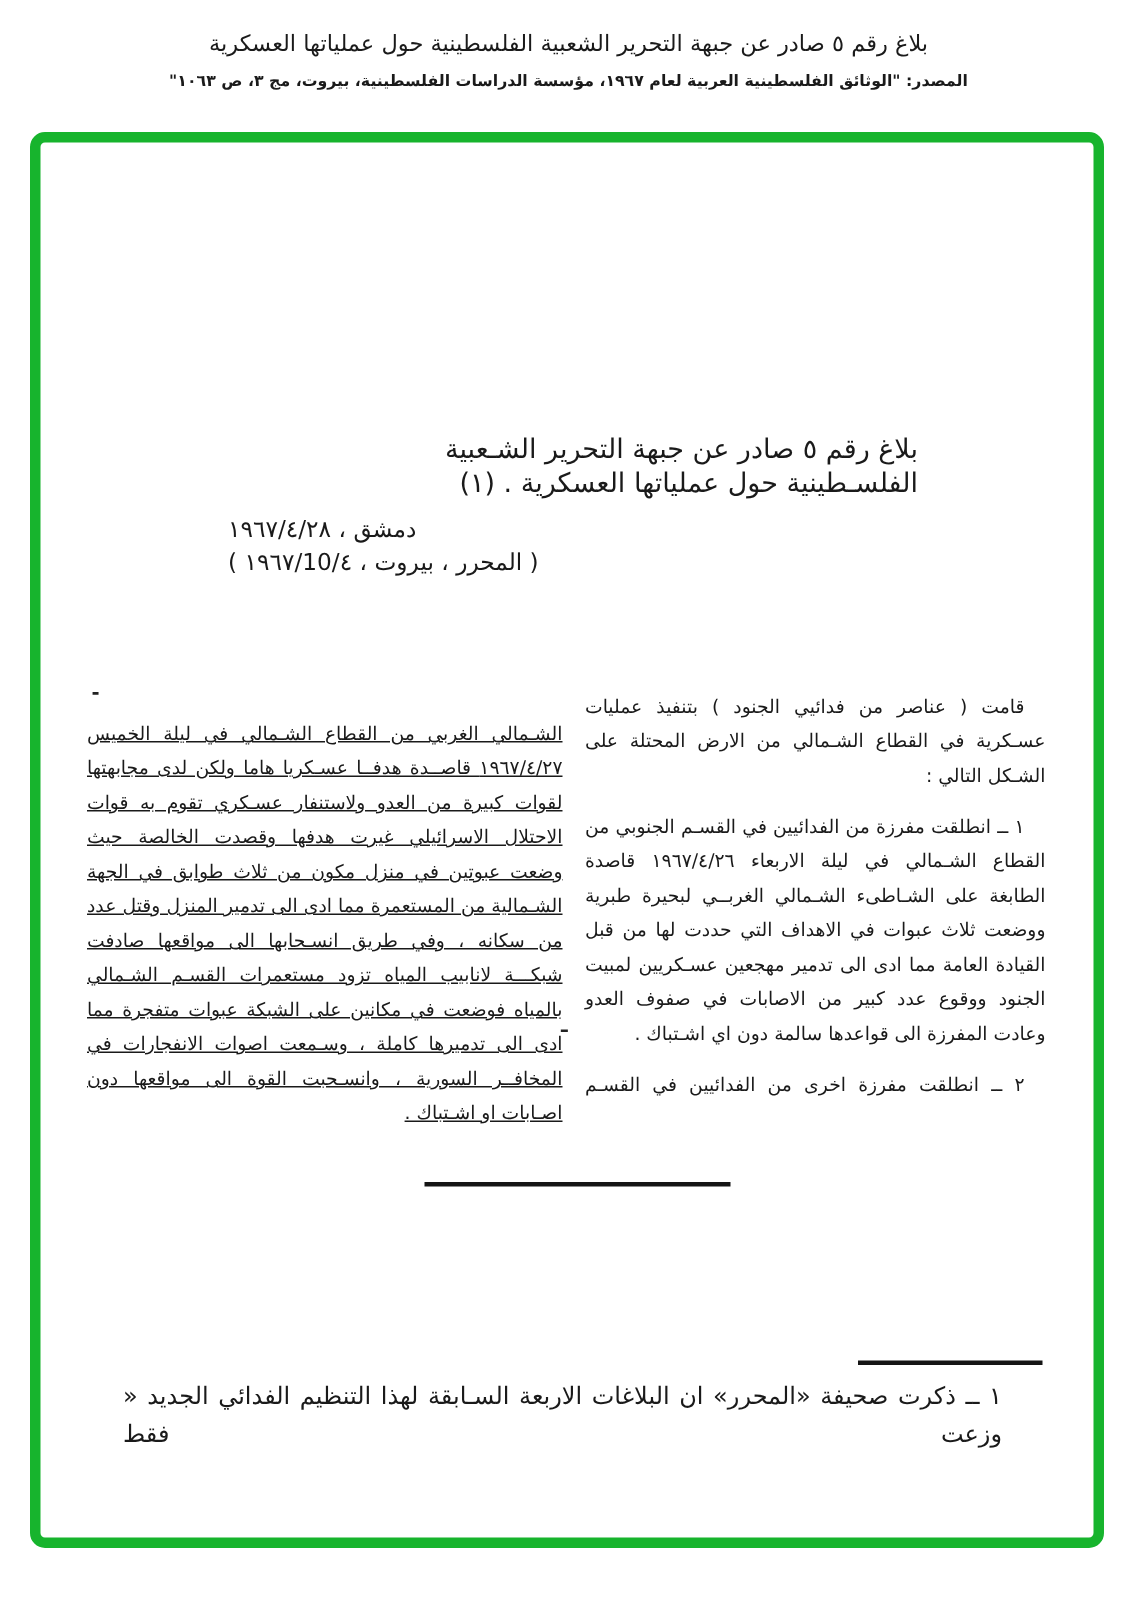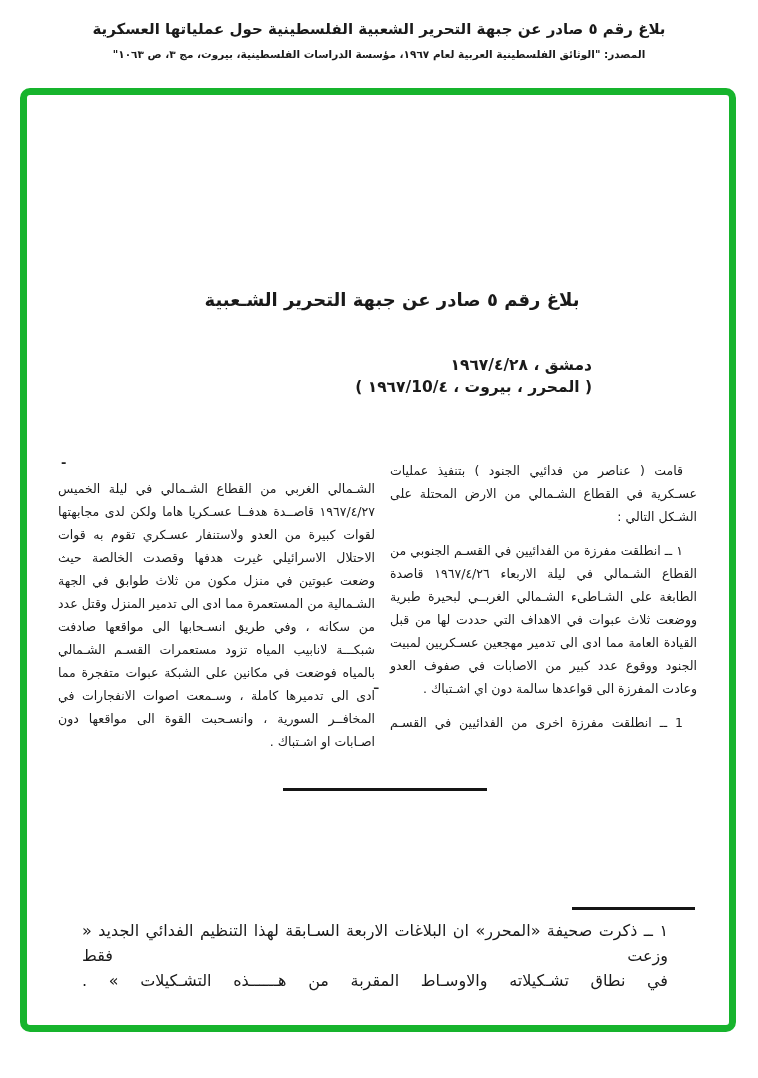--- a/index.html
+++ b/index.html
@@ -20,21 +20,21 @@
   .doc-header {
     position: absolute;
     top: 18px;
     left: 0;
     width: 758px;
     text-align: center;
     direction: rtl;
   }
   .doc-header .hline1 {
     font-size: 15px;
-    font-weight: bold;
+    font-weight: normal;
     line-height: 22px;
   }
   .doc-header .hline2 {
     font-size: 10.5px;
     font-weight: bold;
     line-height: 16px;
     margin-top: 6px;
   }
   
   .frame {
@@ -46,51 +46,51 @@
     border: 7px solid #17b42d;
     border-radius: 10px;
     background: #ffffff;
   }
   
   .title-block {
     position: absolute;
     left: 145px;
     top: 193px;
     width: 440px;
-    text-align: center;
+    text-align: right;
     direction: rtl;
-    font-weight: bold;
+    font-weight: normal;
   }
   .title-block .tline {
     font-size: 18px;
     line-height: 23px;
   }
   .date-block {
     position: absolute;
     left: 125px;
-    top: 259px;
+    top: 247px;
     width: 440px;
-    text-align: right;
+    text-align: left;
     direction: rtl;
-    font-weight: bold;
+    font-weight: normal;
   }
   .date-block .dline {
     font-size: 15.5px;
     line-height: 22px;
   }
   
   .col {
     position: absolute;
     direction: rtl;
     text-align: justify;
     font-size: 12.5px;
     line-height: 23px;
   }
   .col-right { left: 363px; top: 364px; width: 307px; }
-  .col-left  { left: 31px;  top: 382px; width: 317px; }
+  .col-left  { left: 31px;  top: 382px; width: 317px; text-decoration: underline; }
   .col p { margin: 0 0 11px 0; }
   .col p.indent { text-indent: 14px; }
   .col p.stretch-last { text-align-last: justify; }
   
   .mid-divider {
     position: absolute;
     left: 256px;
     top: 693px;
     width: 204px;
     height: 3px;
@@ -138,40 +138,40 @@
     <div class="hline2">المصدر: "الوثائق الفلسطينية العربية لعام ١٩٦٧، مؤسسة الدراسات الفلسطينية، بيروت، مج ٣، ص ١٠٦٣"</div>
   </header>
 
   <div class="frame">
 
     <span class="artifact artifact-1">-</span>
     <span class="artifact artifact-2">ـ</span>
 
     <div class="title-block">
       <div class="tline">بلاغ رقم ٥ صادر عن جبهة التحرير الشـعبية</div>
+      <div class="tline">الفلسـطينية حول عملياتها العسكرية . (١)</div>
     </div>
 
     <div class="date-block">
       <div class="dline">دمشق ، ١٩٦٧/٤/٢٨</div>
       <div class="dline">( المحرر ، بيروت ، ١٩٦٧/10/٤ )</div>
     </div>
 
     <div class="col col-right">
       <p class="indent">قامت ( عناصر من فدائيي الجنود ) بتنفيذ عمليات عسـكرية في القطاع الشـمالي من الارض المحتلة على الشـكل التالي :</p>
       <p class="indent">١ ــ انطلقت مفرزة من الفدائيين في القسـم الجنوبي من القطاع الشـمالي في ليلة الاربعاء ١٩٦٧/٤/٢٦ قاصدة الطابغة على الشـاطىء الشـمالي الغربــي لبحيرة طبرية ووضعت ثلاث عبوات في الاهداف التي حددت لها من قبل القيادة العامة مما ادى الى تدمير مهجعين عسـكريين لمبيت الجنود ووقوع عدد كبير من الاصابات في صفوف العدو وعادت المفرزة الى قواعدها سالمة دون اي اشـتباك .</p>
-      <p class="indent stretch-last">1 ــ انطلقت مفرزة اخرى من الفدائيين في القسـم</p>
+      <p class="indent stretch-last">٢ ــ انطلقت مفرزة اخرى من الفدائيين في القسـم</p>
     </div>
 
     <div class="col col-left">
       <p>الشـمالي الغربي من القطاع الشـمالي في ليلة الخميس ١٩٦٧/٤/٢٧ قاصــدة هدفــا عسـكريا هاما ولكن لدى مجابهتها لقوات كبيرة من العدو ولاستنفار عسـكري تقوم به قوات الاحتلال الاسرائيلي غيرت هدفها وقصدت الخالصة حيث وضعت عبوتين في منزل مكون من ثلاث طوابق في الجهة الشـمالية من المستعمرة مما ادى الى تدمير المنزل وقتل عدد من سكانه ، وفي طريق انسـحابها الى مواقعها صادفت شبكـــة لانابيب المياه تزود مستعمرات القسـم الشـمالي بالمياه فوضعت في مكانين على الشبكة عبوات متفجرة مما ادى الى تدميرها كاملة ، وسـمعت اصوات الانفجارات في المخافــر السورية ، وانسـحبت القوة الى مواقعها دون اصـابات او اشـتباك .</p>
     </div>
 
     <div class="mid-divider"></div>
 
     <div class="footnote-divider"></div>
 
     <div class="footnote">
       <div class="fn-line">١ ــ ذكرت صحيفة «المحرر» ان البلاغات الاربعة  السـابقة لهذا التنظيم الفدائي الجديد « وزعت فقط</div>
-      <div class="fn-line">في نطاق تشـكيلاته والاوسـاط المقربة من هــــــذه التشـكيلات » .</div>
     </div>
 
   </div>
 </div>
 
 </body></html>

